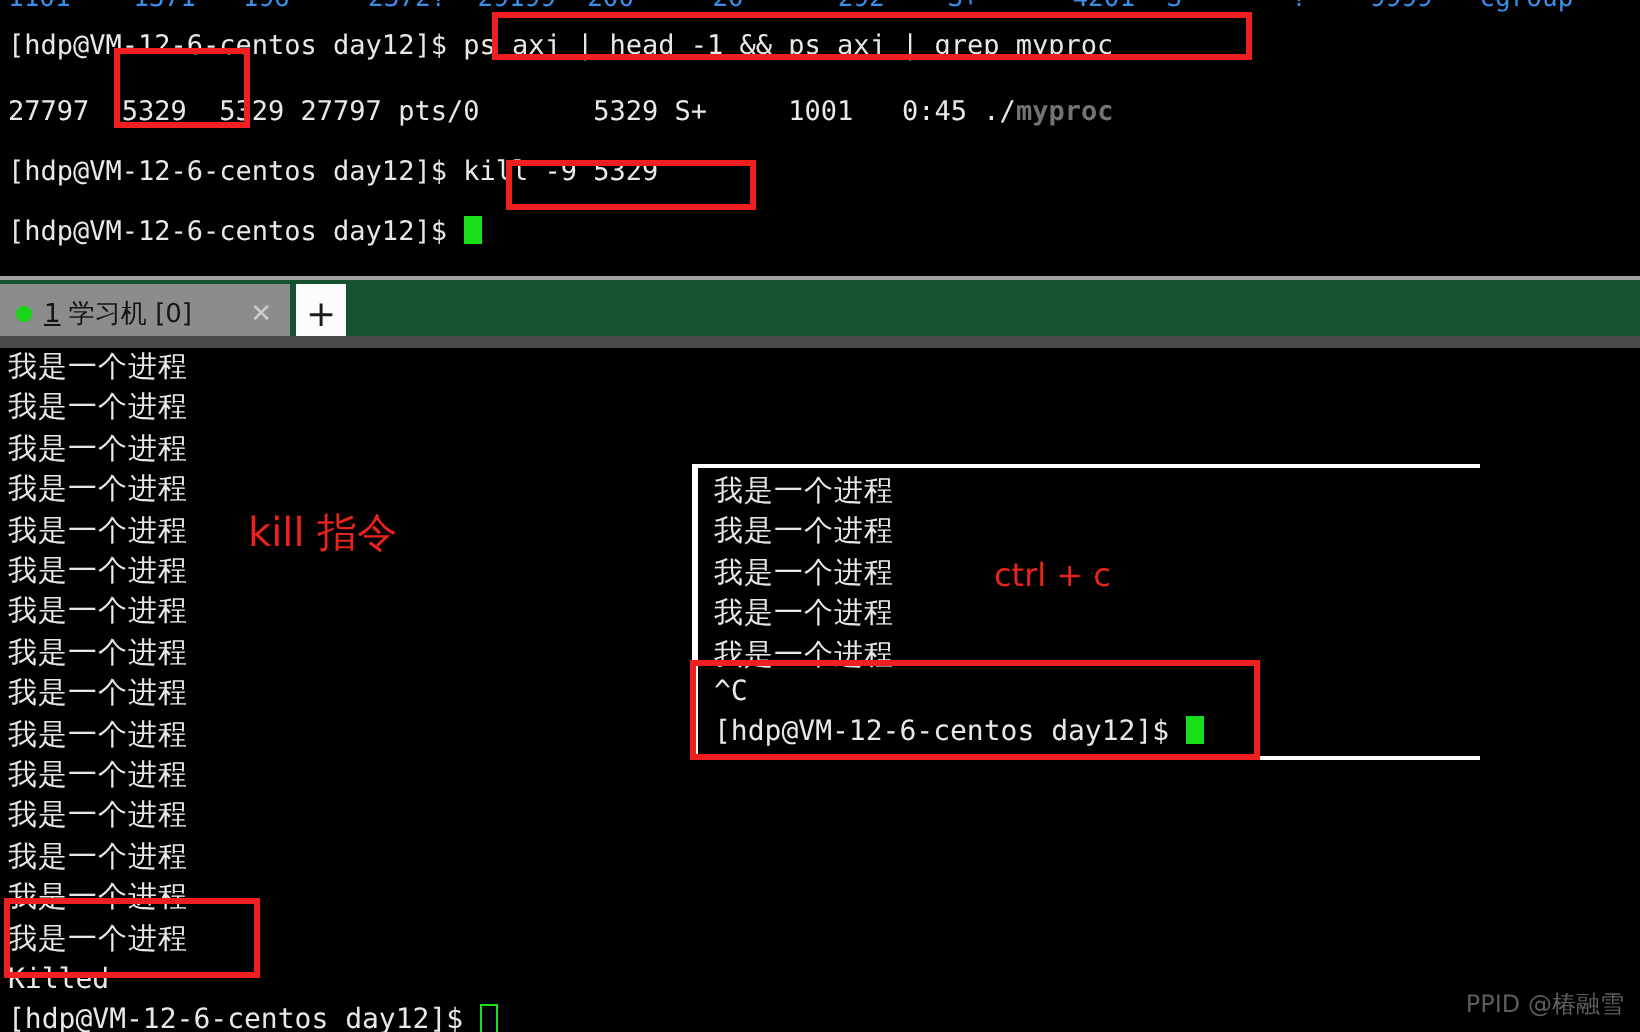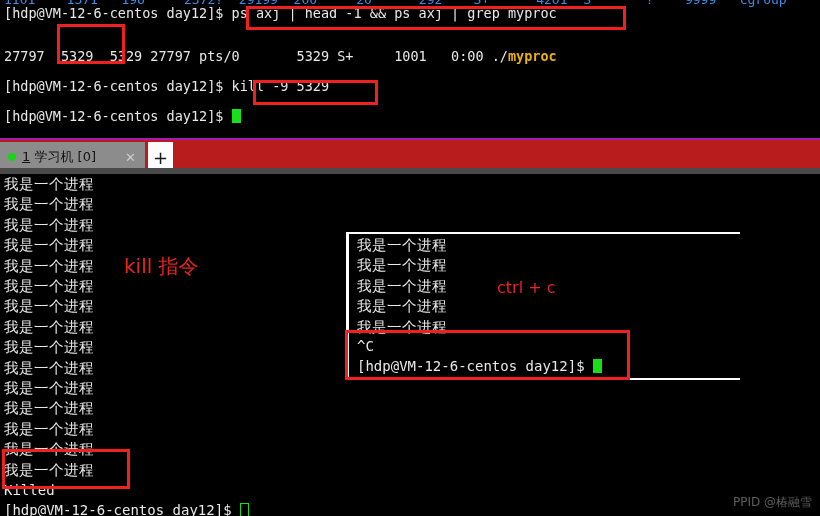--- a/index.html
+++ b/index.html
@@ -5,26 +5,26 @@
   html,body{margin:0;padding:0;background:#000;}
   body{width:820px;height:516px;overflow:hidden;
        font-family:"DejaVu Sans Mono","Liberation Mono",monospace;}
   #root{position:relative;width:820px;height:516px;background:#000;overflow:hidden;}
 
   
   .term-top{position:absolute;left:0;top:0;width:820px;height:130px;background:#000;
             color:#dcdcdc;font-size:13.5px;line-height:18px;white-space:pre;}
   .tline{position:absolute;left:4px;white-space:pre;}
   .blue{color:#3b8ee8;}
-  .red{color:#eab308;font-weight:bold;}
+  .red{color:#737373;font-weight:bold;}
   .wht{color:#e8e8e8;}
 
   
-  .tabstrip{position:absolute;left:0;top:138px;width:820px;height:32px;background:#b91c1c;
-            border-top:2px solid #a21caf;box-sizing:border-box;}
+  .tabstrip{position:absolute;left:0;top:138px;width:820px;height:32px;background:#14532d;
+            border-top:2px solid #a3a3a3;box-sizing:border-box;}
   .tab{position:absolute;left:0;top:2px;width:145px;height:30px;background:#8c8c8c;
        display:flex;align-items:center;box-sizing:border-box;}
   .tab .dot{width:8px;height:8px;border-radius:50%;background:#17d417;margin-left:8px;flex:none;}
   .tab .tlabel{margin-left:6px;font-family:"DejaVu Sans","Liberation Sans",sans-serif;
        font-size:13px;color:#141414;white-space:nowrap;}
   .tab .tlabel .u{text-decoration:underline;}
   .tab .tclose{margin-left:auto;margin-right:9px;color:#cccccc;font-size:13px;
        font-family:"DejaVu Sans","Liberation Sans",sans-serif;}
   .newtab{position:absolute;left:148px;top:2px;width:25px;height:30px;background:#fcfcfc;
        display:flex;align-items:center;justify-content:center;font-size:18px;color:#1a1a1a;
@@ -59,24 +59,24 @@
              font-family:"DejaVu Sans","Liberation Sans",sans-serif;}
 </style>
 </head>
 <body>
 
 <div id="root">
 
   <div class="term-top">
     <div class="tline blue" style="top:-9px;font-size:13px;">1101    1371   196     2372?  29199  200     20      292    S+      4201  S       ?    9999   cgroup</div>
 
-    <div class="tline" style="top:4px;"><span class="wht">[hdp@VM-12-6-centos day12]$ </span><span class="wht">ps axj | head -1 &amp;&amp; ps axj | grep myproc</span></div>
+    <div class="tline" style="top:14px;"><span class="wht">[hdp@VM-12-6-centos day12]$ </span><span class="wht">ps axj | head -1 &amp;&amp; ps axj | grep myproc</span></div>
 
 
-    <div class="tline" style="top:47px;"><span class="wht">27797  5329  5329 27797 pts/0       5329 S+     1001   0:00 </span><span class="wht">./</span><span class="red">myproc</span></div>
+    <div class="tline" style="top:47px;"><span class="wht">27797  5329  5329 27797 pts/0       5329 S+     1001   0:45 </span><span class="wht">./</span><span class="red">myproc</span></div>
 
 
     <div class="tline" style="top:77px;"><span class="wht">[hdp@VM-12-6-centos day12]$ </span><span class="wht">kill -9 5329</span></div>
 
     <div class="tline" style="top:107px;"><span class="wht">[hdp@VM-12-6-centos day12]$ </span><span class="cur"></span></div>
   </div>
 
   <div class="annbox" style="left:246px;top:6px;width:380px;height:24px;"></div>
   <div class="annbox" style="left:57px;top:24px;width:68px;height:40px;"></div>
   <div class="annbox" style="left:253px;top:80px;width:125px;height:25px;"></div>

